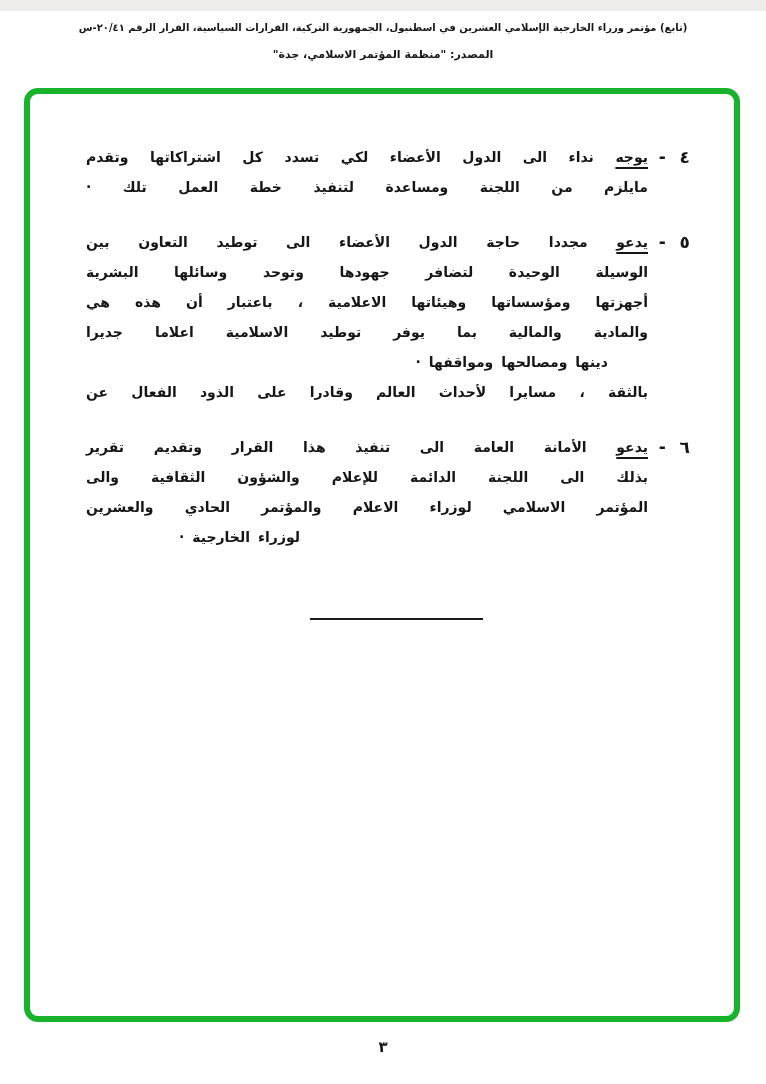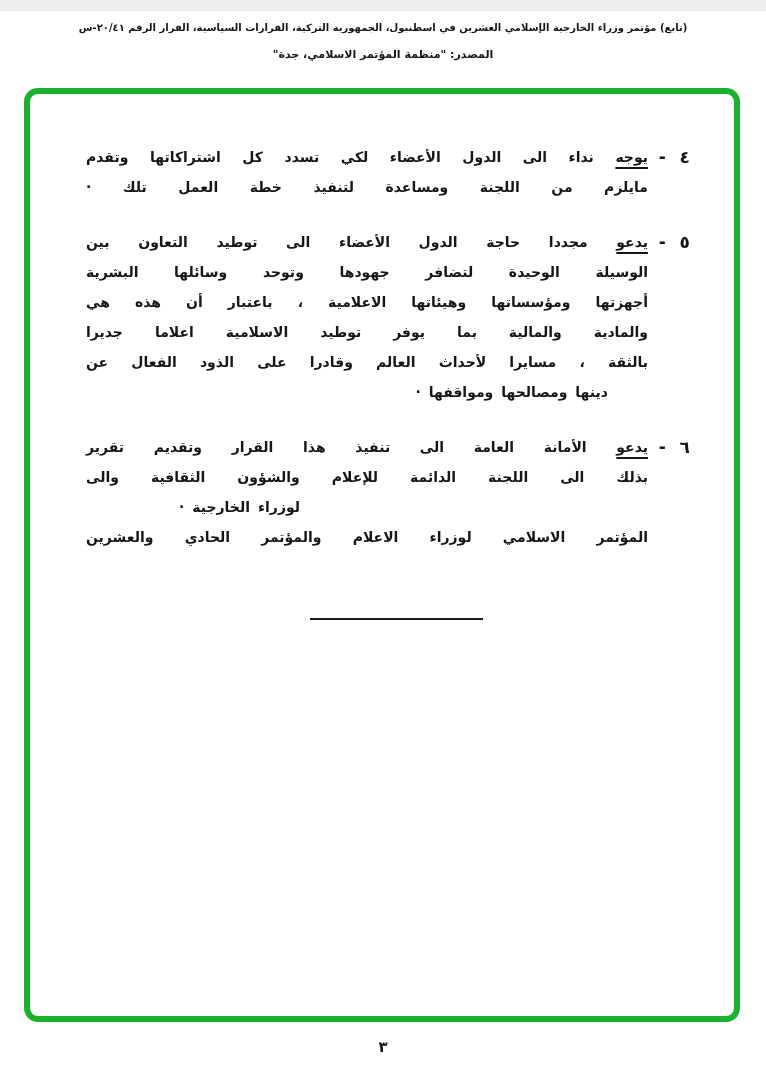--- a/index.html
+++ b/index.html
@@ -63,31 +63,31 @@
           <div class="bodyline">مايلزم من اللجنة ومساعدة لتنفيذ خطة العمل تلك ·</div>
         </div>
       </div>
       <div class="item">
         <div class="num">٥ -</div>
         <div class="body">
           <div class="bodyline"><span class="lead">يدعو</span> مجددا حاجة الدول الأعضاء الى توطيد التعاون بين</div>
           <div class="bodyline">الوسيلة الوحيدة لتضافر جهودها وتوحد وسائلها البشرية</div>
           <div class="bodyline">أجهزتها ومؤسساتها وهيئاتها الاعلامية ، باعتبار أن هذه هي</div>
           <div class="bodyline">والمادية والمالية بما يوفر توطيد الاسلامية اعلاما جديرا</div>
+          <div class="bodyline lastline" style="padding-right: 40px;">دينها ومصالحها ومواقفها ·</div>
           <div class="bodyline">بالثقة ، مسايرا لأحداث العالم وقادرا على الذود الفعال عن</div>
-          <div class="bodyline lastline" style="padding-right: 40px;">دينها ومصالحها ومواقفها ·</div>
         </div>
       </div>
       <div class="item">
         <div class="num">٦ -</div>
         <div class="body">
           <div class="bodyline"><span class="lead">يدعو</span> الأمانة العامة الى تنفيذ هذا القرار وتقديم تقرير</div>
           <div class="bodyline">بذلك الى اللجنة الدائمة للإعلام والشؤون الثقافية والى</div>
+          <div class="bodyline">المؤتمر الاسلامي لوزراء الاعلام والمؤتمر الحادي والعشرين</div>
           <div class="bodyline lastline" style="padding-right: 348px;">لوزراء الخارجية ·</div>
-          <div class="bodyline">المؤتمر الاسلامي لوزراء الاعلام والمؤتمر الحادي والعشرين</div>
         </div>
       </div>
     </div>
 
   <div class="rule"></div>
 
   <div class="pagenum">٣</div>
 </div>
 
 </body></html>

